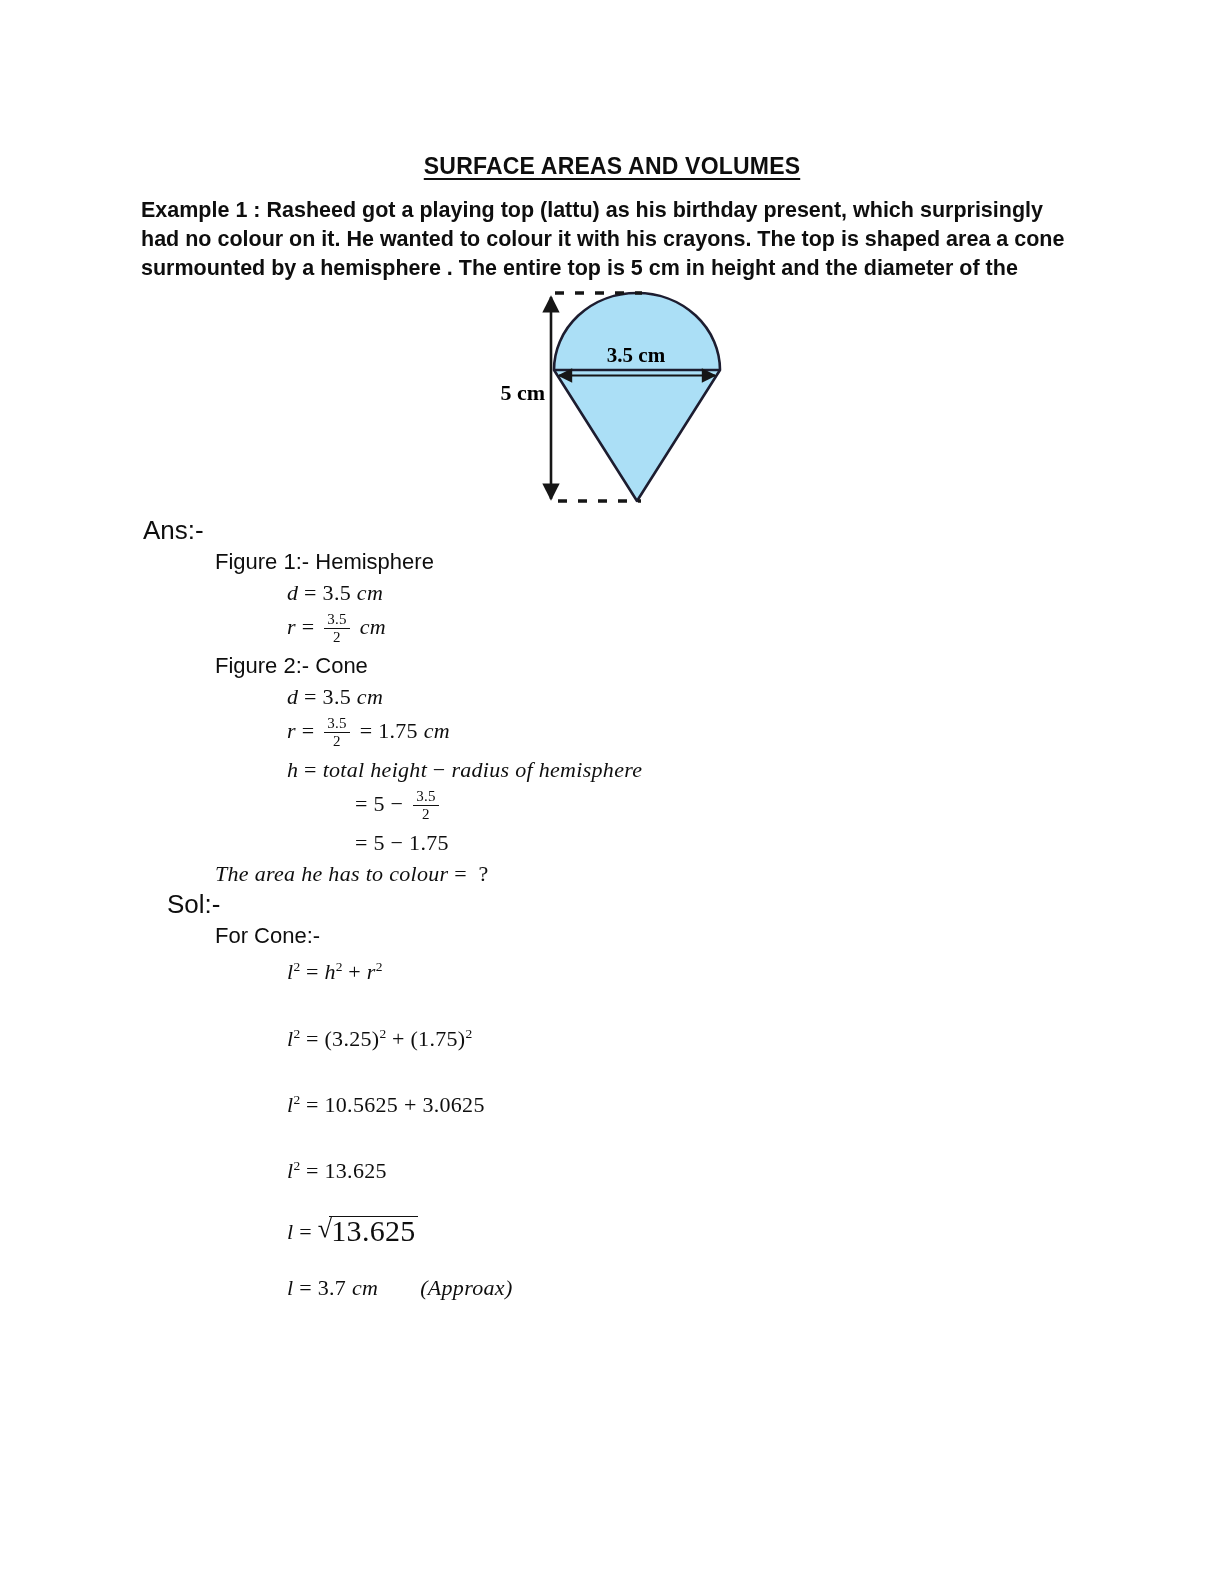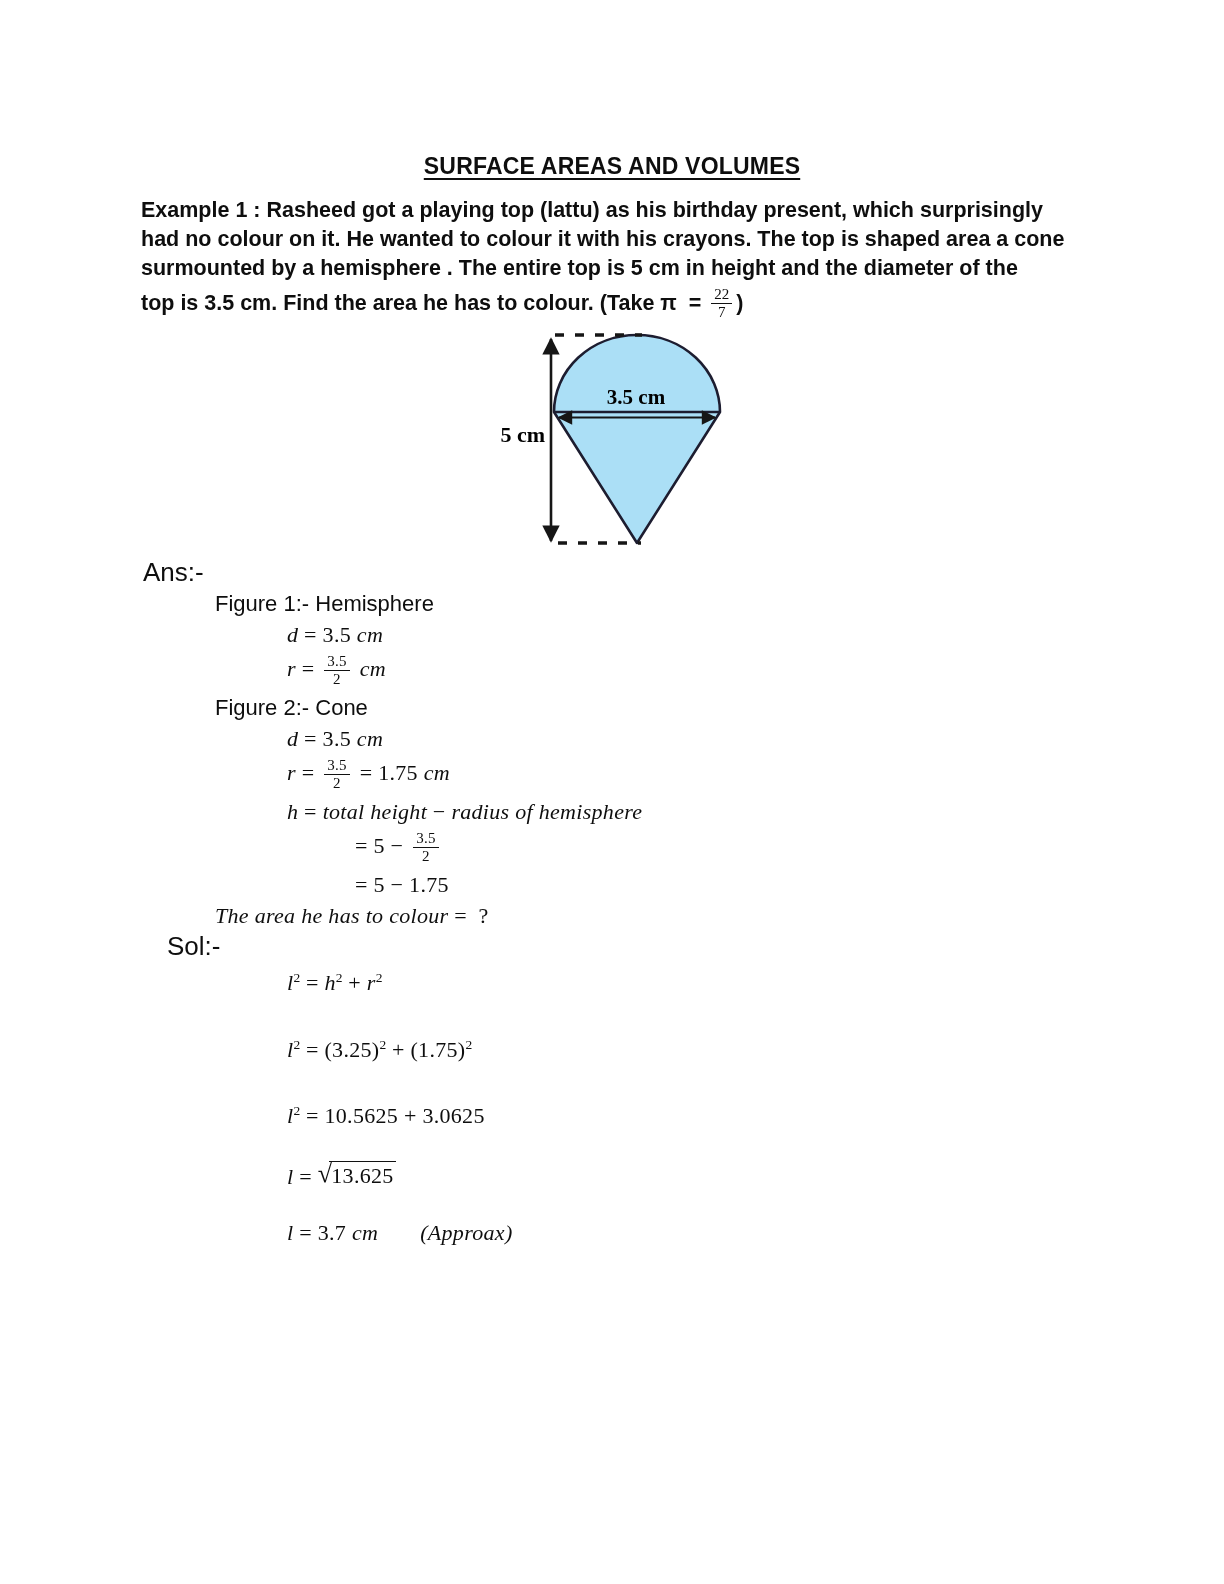--- a/index.html
+++ b/index.html
@@ -32,41 +32,40 @@
     font-family:"Liberation Serif",serif;
   }
   .frac .num{display:block;padding:0 3px 1px;}
   .frac .den{display:block;border-top:1.7px solid #111;padding:0 3px;}
   .pline .frac{font-weight:400;}
   sup{font-size:13.5px;line-height:0;vertical-align:8px;font-style:normal;letter-spacing:0;}
   .sqrt{display:inline-block;white-space:nowrap;}
   .sqrt .radical{font-size:26px;line-height:1;vertical-align:top;position:relative;top:0px;}
   .sqrt .radicand{
     display:inline-block;border-top:1.7px solid #111;margin-left:-3px;
-    padding:1px 2px 0;font-size:22px;line-height:26px;vertical-align:top;
+    padding:1px 2px 0;font-size:30px;line-height:26px;vertical-align:top;
   }
   .spacer{display:inline-block;}
   .figure{position:relative;height:230px;}
   .figure svg{position:absolute;left:338px;top:0;}
   .fig-label{font-family:"Liberation Serif",serif;font-weight:700;}
 </style>
 </head>
 <body>
 
 <div class="content">
 
   <div class="title-wrap">
     <span class="title-text">SURFACE AREAS AND VOLUMES</span>
   </div>
 
   <div class="problem">
       <div class="line pline"><span>Example 1 : Rasheed got a playing top (lattu) as his birthday present, which surprisingly</span></div>
       <div class="line pline"><span>had no colour on it. He wanted to colour it with his crayons. The top is shaped area a cone</span></div>
       <div class="line pline"><span>surmounted by a hemisphere . The entire top is 5 cm in height and the diameter of the</span></div>
-      <div class="line pline"><span>top is 3.5 cm. Find the area he has to colour. (Take π  = </span><span class="frac"><span class="num">22</span><span class="den">7</span></span><span>)</span></div>
     </div>
 
   <div class="figure">
     <svg width="250" height="230" viewBox="0 0 250 230">
       <defs>
         <marker id="arr" viewBox="0 0 12 12" refX="10" refY="6" markerWidth="8" markerHeight="8" orient="auto-start-reverse">
           <path d="M1,1 L11,6 L1,11 Z" fill="#161616"></path>
         </marker>
       </defs>
       <path d="M75,87 A83,77 0 0 1 241,87 L158,218 Z" stroke-width="2.6" stroke-linejoin="round" fill="#abdff6" stroke="#1d1d30"></path>
@@ -92,21 +91,23 @@
         <div class="line math ind2"><span class="it">h</span><span> = </span><span class="it">total height</span><span> − </span><span class="it">radius of hemisphere</span></div>
         <div class="line math ind3"><span>= 5 − </span><span class="frac"><span class="num">3.5</span><span class="den">2</span></span></div>
         <div class="line math ind3"><span>= 5 − 1.75</span></div>
         <div class="line math ind1"><span class="it">The area he has to colour</span><span> =  ?</span></div>
       </div>
   </div>
 
   <div>
     <div class="sec-label sol-label">Sol:-</div>
     <div>
+        <div class="line plain ind1"><span>For Cone:-</span></div>
         <div class="line math ind2" style="margin-top: 5px;"><span class="it">l</span><sup>2</sup><span> = </span><span class="it">h</span><sup>2</sup><span> + </span><span class="it">r</span><sup>2</sup></div>
         <div class="line math ind2" style="margin-top: 36px;"><span class="it">l</span><sup>2</sup><span> = (3.25)</span><sup>2</sup><span> + (1.75)</span><sup>2</sup></div>
         <div class="line math ind2" style="margin-top: 35px;"><span class="it">l</span><sup>2</sup><span> = 10.5625 + 3.0625</span></div>
+        <div class="line math ind2" style="margin-top: 35px;"><span class="it">l</span><sup>2</sup><span> = 13.625</span></div>
         <div class="line math ind2" style="margin-top: 30px;"><span class="it">l</span><span> = </span><span class="sqrt"><span class="radical">√</span><span class="radicand">13.625</span></span></div>
         <div class="line math ind2" style="margin-top: 25px;"><span class="it">l</span><span> = 3.7 </span><span class="it">cm</span><span class="spacer" style="width: 42px;"></span><span class="it">(Approax)</span></div>
       </div>
   </div>
 
 </div>
 
 </body></html>

